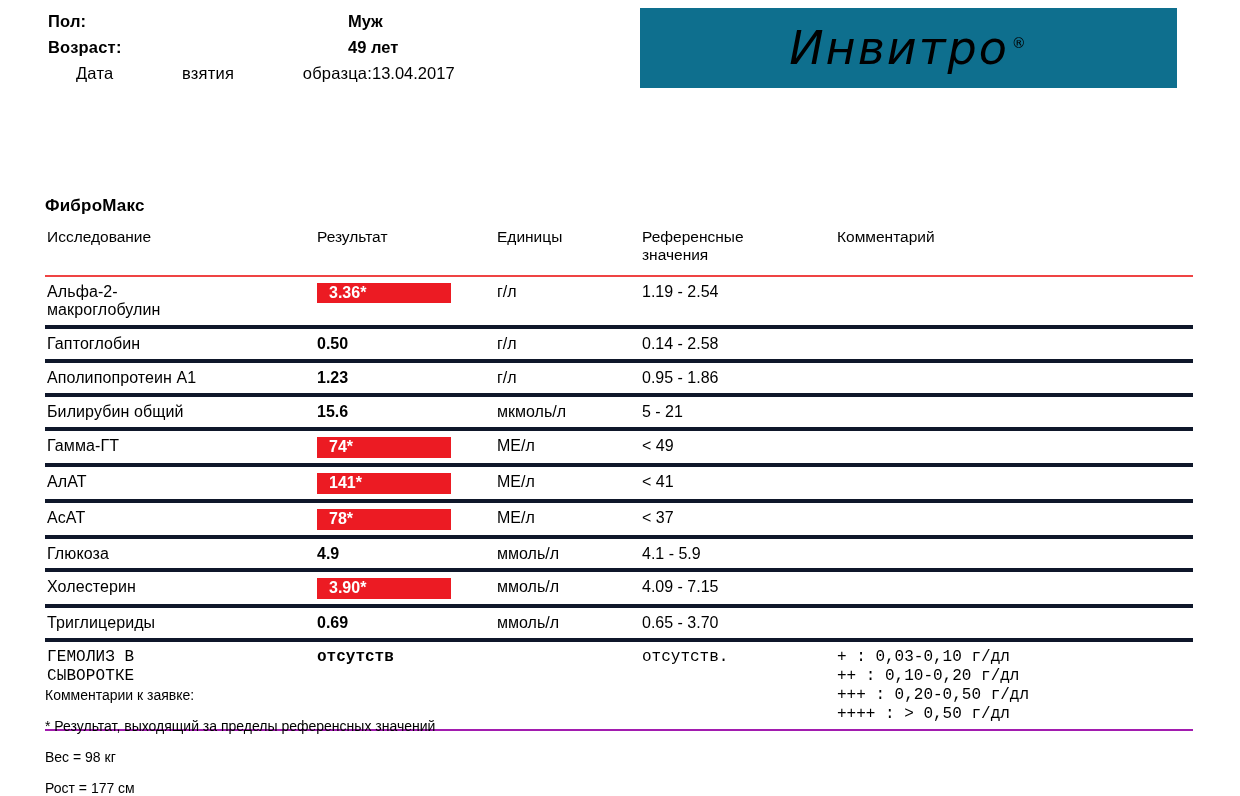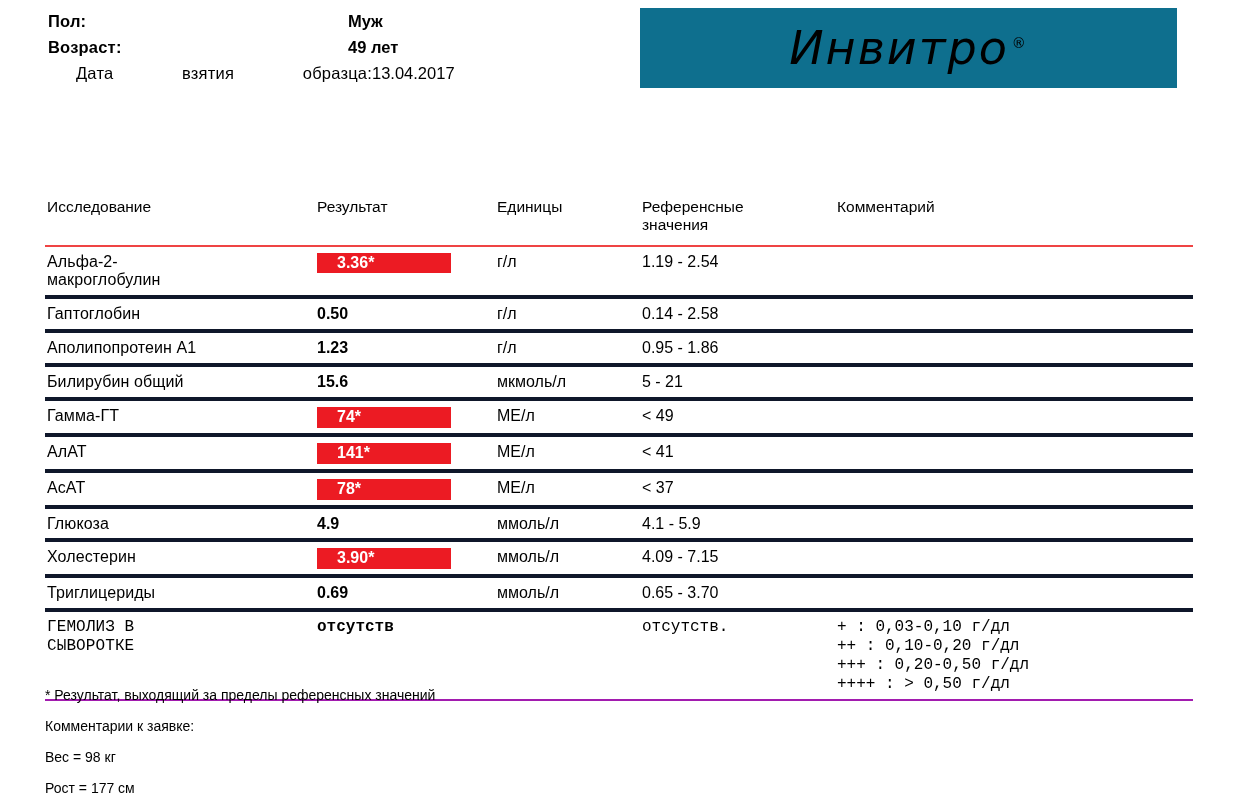--- a/index.html
+++ b/index.html
@@ -141,21 +141,21 @@
   }
   td.result {
     font-weight: bold;
     padding-left: 6px;
   }
   .flag {
     display: inline-block;
     background: #ec1b23;
     color: #ffffff;
     font-weight: bold;
-    padding: 1px 20px;
+    padding: 1px 12px;
     min-width: 134px;
     box-sizing: border-box;
   }
   td.units, td.ref {
     font-weight: normal;
   }
   td.comment {
     font-size: 12.5px;
     line-height: 1.32;
     padding-left: 4px;
@@ -207,20 +207,21 @@
     <div class="logo-box">
       <span class="logo-text">
         <span>Инвитро</span><span class="logo-reg">®</span>
       </span>
     </div>
 
   </div>
 
   <div class="report">
 
+    <div class="panel-title">ФиброМакс</div>
 
     <table class="results">
       <colgroup>
         <col class="c-name">
           <col class="c-result">
           <col class="c-units">
           <col class="c-ref">
           <col class="c-comm">
       </colgroup>
       <thead>
@@ -334,19 +335,19 @@
             <span class="two-line">+++ : 0,20-0,50 г/дл</span>
             <span class="two-line">++++ : &gt; 0,50 г/дл</span>
           </td>
         </tr>
 
       </tbody>
     </table>
   </div>
 
   <div class="footnotes">
+    <div class="footnote">Комментарии к заявке:</div>
     <div class="footnote">* Результат, выходящий за пределы референсных значений</div>
-    <div class="footnote">Комментарии к заявке:</div>
     <div class="footnote">Вес = 98 кг</div>
     <div class="footnote">Рост = 177 см</div>
   </div>
 
 </div>
 
 </body></html>

